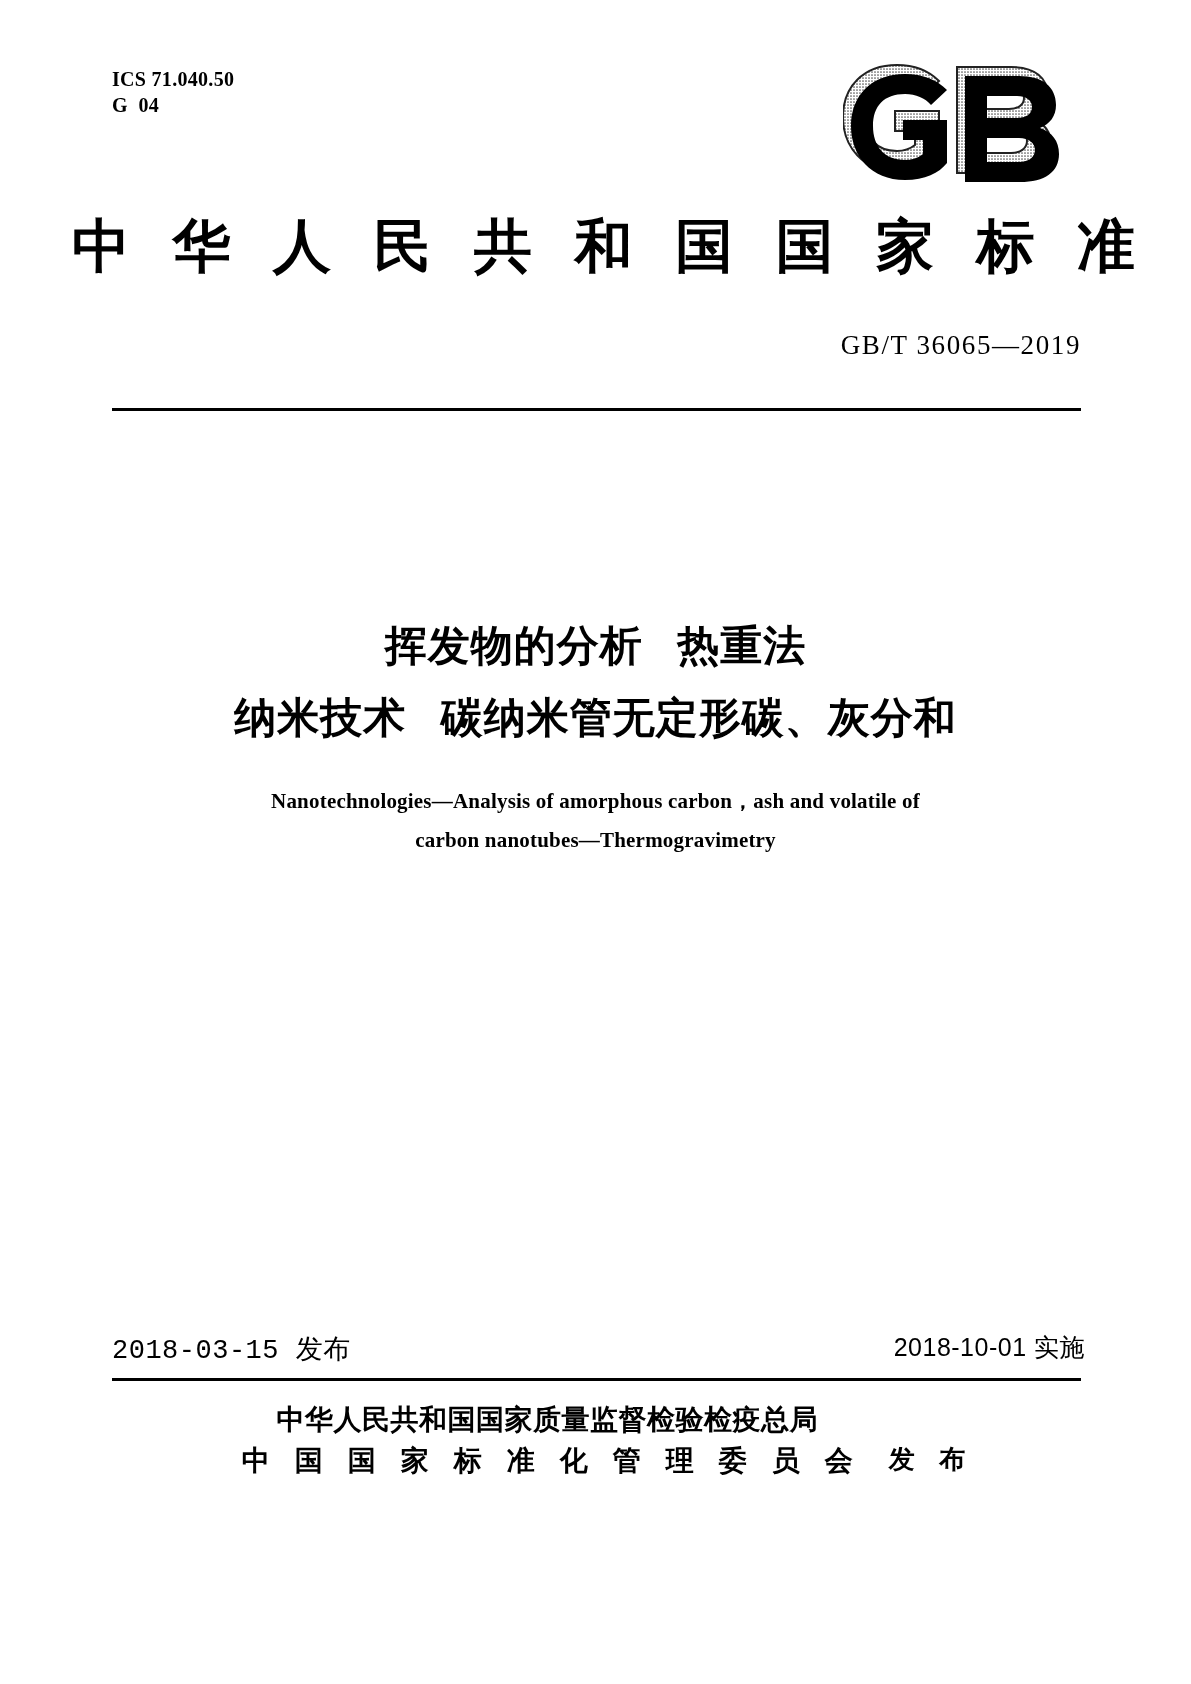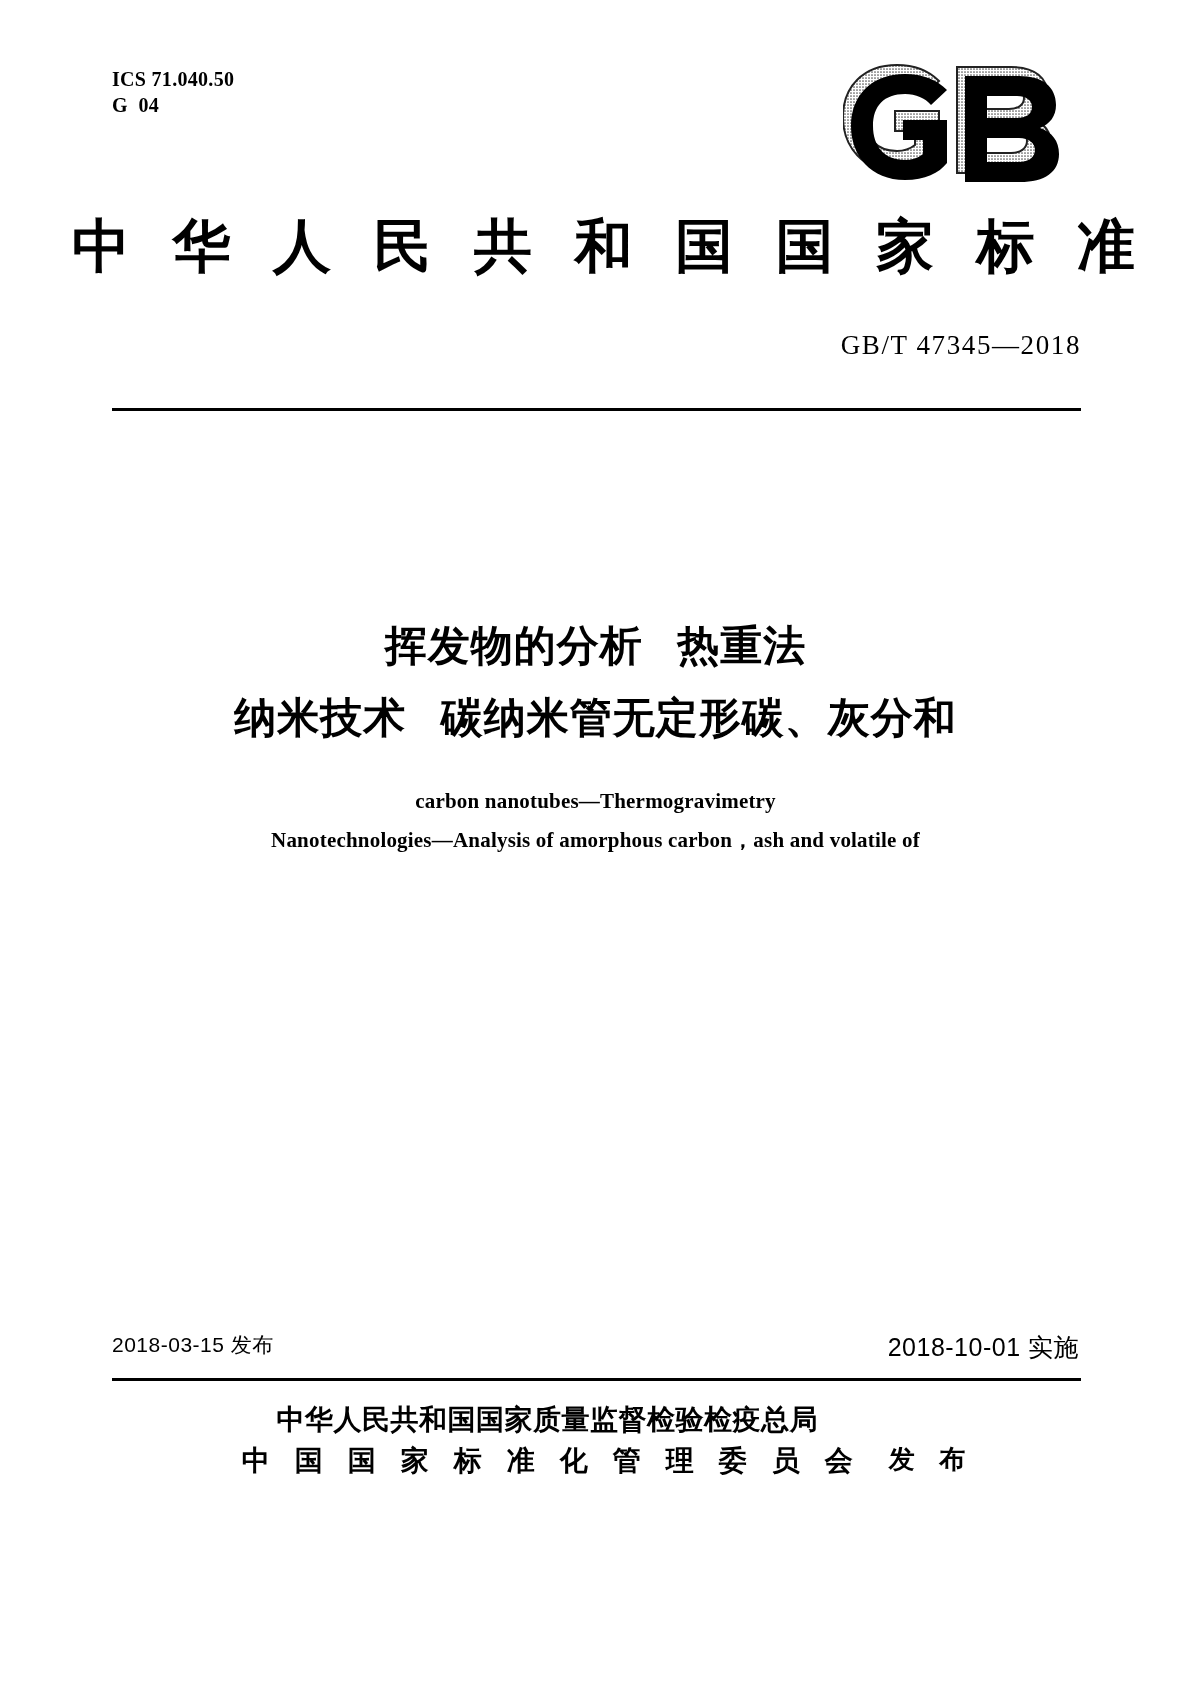--- a/index.html
+++ b/index.html
@@ -111,28 +111,28 @@
     line-height: 1.85;
     letter-spacing: 0.2px;
   }
   .doc-title-en .ln { display: block; }
 
   
   .date-issue {
     position: absolute;
     left: 112px;
     top: 1331px;
-    font-family: Liberation Sans, sans-serif;
-    font-size: 21px;
+    font-family: Liberation Mono, monospace;
+    font-size: 27px;
     letter-spacing: 0.5px;
     white-space: nowrap;
   }
   .date-effective {
     position: absolute;
-    right: 112px;
+    right: 106px;
     top: 1331px;
     font-family: "Liberation Sans", sans-serif;
     font-size: 25px;
     letter-spacing: 0.5px;
     white-space: nowrap;
   }
 
   
   .publisher {
     position: absolute;
@@ -188,32 +188,32 @@
         <path d="M122,14 L176,14 C200,14 213,25 213,43 C213,54 207,62 197,66 C209,70 216,79 216,92 C216,110 202,120 177,120 L122,120 Z M144,34 L144,56 L174,56 C183,56 189,52 189,45 C189,38 183,34 174,34 Z M144,76 L144,100 L176,100 C186,100 192,95 192,88 C192,81 186,76 176,76 Z" fill="url(#hatch)" stroke="#222" stroke-width="2"></path>
       </g>
 
       <path d="M62,12 C28,12 8,34 8,64 C8,94 28,118 62,118 C82,118 96,111 104,101 L104,58 L60,58 L60,78 L80,78 L80,92 C75,96 69,98 62,98 C41,98 30,84 30,64 C30,44 41,32 62,32 C73,32 82,36 88,43 L104,28 C94,18 80,12 62,12 Z" fill="#000000"></path>
       <path d="M122,14 L176,14 C200,14 213,25 213,43 C213,54 207,62 197,66 C209,70 216,79 216,92 C216,110 202,120 177,120 L122,120 Z M144,34 L144,56 L174,56 C183,56 189,52 189,45 C189,38 183,34 174,34 Z M144,76 L144,100 L176,100 C186,100 192,95 192,88 C192,81 186,76 176,76 Z" fill="#000000" fill-rule="evenodd"></path>
     </svg>
   </div>
 
   <div class="nat-title">中 华 人 民 共 和 国 国 家 标 准</div>
 
-  <div class="std-number">GB/T 47345—2018</div>
+  <div class="std-number">GB/T 36065—2019</div>
 
   <div class="rule-top"></div>
 
   <div class="doc-title-cn">
     <span class="ln">挥发物的分析   热重法</span>
     <span class="ln">纳米技术   碳纳米管无定形碳、灰分和</span>
   </div>
 
   <div class="doc-title-en">
+    <span class="ln">Nanotechnologies—Analysis of amorphous carbon，ash and volatile of</span>
     <span class="ln">carbon nanotubes—Thermogravimetry</span>
-    <span class="ln">Nanotechnologies—Analysis of amorphous carbon，ash and volatile of</span>
   </div>
 
   <div class="date-issue">2018-03-15 发布</div>
   <div class="date-effective">2018-10-01 实施</div>
 
   <div class="rule-bottom"></div>
 
   <div class="publisher">
     <div class="publisher-names">
       <div class="ln1">中华人民共和国国家质量监督检验检疫总局</div>

